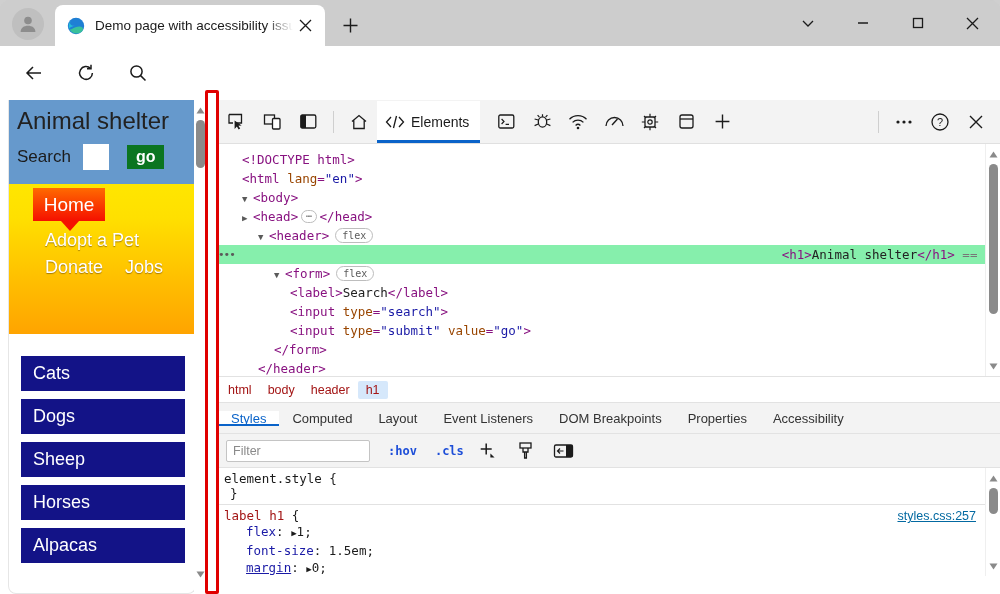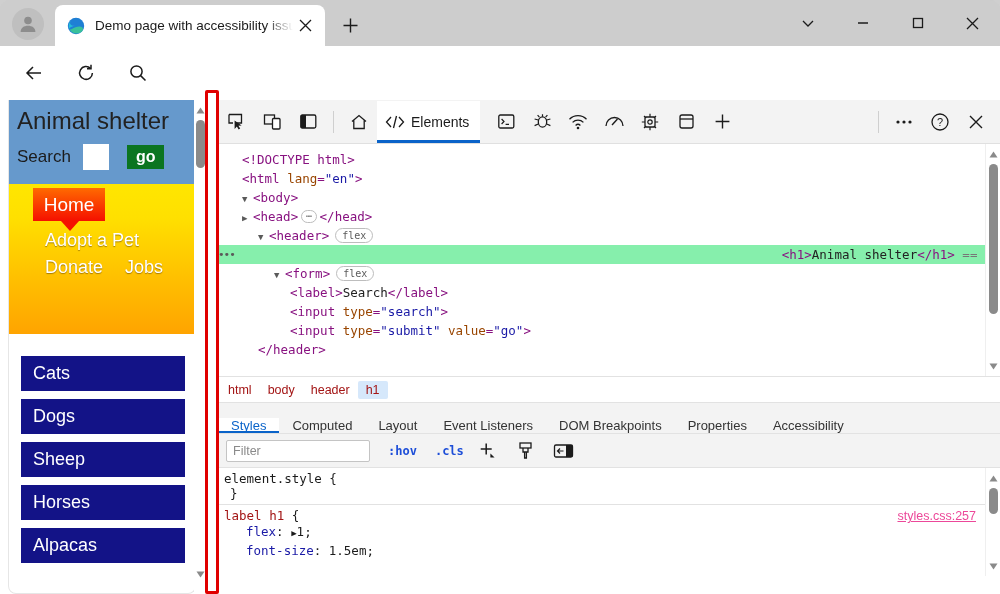--- a/index.html
+++ b/index.html
@@ -313,21 +313,21 @@
     padding: 2px 8px; color: #a31515; border-radius: 2px;
   }
   .crumb.active { background: #d6e8fb; color: #a31515; }
 
   
   .side-tabs {
     width: 782px; height: 32px;
     background: #f3f3f3;
     border-top: 1px solid #e2e2e2;
     border-bottom: 1px solid #e2e2e2;
-    display: flex; align-items: flex-end;
+    display: flex; align-items: center;
   }
   .side-tab {
     display: flex; align-items: center;
     padding: 0 13px;
     font-size: 13px; color: #333333;
     position: relative;
   }
   .side-tab.active { background: #ffffff; color: #0a63c9; }
   .side-tab.active::after {
     content: ""; position: absolute; left: 0; bottom: 0;
@@ -370,21 +370,21 @@
   .rule + .rule { border-top: 1px solid #e2e2e2; }
   .sel-plain { color: #1b1b1b; }
   .sel-match { color: #a31515; }
   .prop-line { padding-left: 22px; line-height: 17px; white-space: nowrap; }
   .prop { color: #1a1aa6; }
   .prop.ul { text-decoration: underline; text-decoration-style: solid; }
   .pval { color: #1b1b1b; }
   .arrow-ico { color: #1b1b1b; font-size: 9px; }
   .src-link {
     position: absolute; right: 24px; top: 4px;
-    color: #ec4899; text-decoration: underline;
+    color: #0369a1; text-decoration: underline;
     font-family: "Liberation Sans", sans-serif;
     font-size: 12.5px;
   }
 
   
   .annot {
     position: absolute; left: 205px; top: 90px;
     width: 14px; height: 504px;
     border: 3px solid #e00000;
     border-radius: 2px;
@@ -705,20 +705,23 @@
         </div>
 
         <div class="dom-row" style="padding-left:72px">
           <span class="brk">&lt;</span><span class="tag">input</span><span class="attr"> <span>type</span></span><span class="brk">=</span><span class="val">"search"</span><span class="brk">&gt;</span>
         </div>
 
         <div class="dom-row" style="padding-left:72px">
           <span class="brk">&lt;</span><span class="tag">input</span><span class="attr"> <span>type</span></span><span class="brk">=</span><span class="val">"submit"</span><span class="attr"> <span>value</span></span><span class="brk">=</span><span class="val">"go"</span><span class="brk">&gt;</span>
         </div>
 
+        <div class="dom-row" style="padding-left:56px">
+          <span class="brk">&lt;/</span><span class="tag">form</span><span class="brk">&gt;</span>
+        </div>
 
         <div class="dom-row" style="padding-left:40px">
           <span class="brk">&lt;/</span><span class="tag">header</span><span class="brk">&gt;</span>
         </div>
 
         <div class="dt-scroll" style="height:232px">
           <span class="sb-arrow" style="top:2px">
             <svg width="9" height="7" viewBox="0 0 9 7">
                   <path d="M4.5 0.5 L8.5 6.5 L0.5 6.5 Z" fill="#8a8a8a"></path>
                 </svg>
@@ -783,20 +786,23 @@
 
         <div class="rule">
           <span class="sel-match">label h1</span><span class="sel-plain"> {</span>
           <a class="src-link">styles.css:257</a>
           <div class="prop-line">
             <span class="prop">flex</span><span class="pval">: </span><span class="arrow-ico">▶</span><span class="pval">1</span><span class="pval">;</span>
           </div>
           <div class="prop-line">
             <span class="prop">font-size</span><span class="pval">: </span><span class="pval">1.5em</span><span class="pval">;</span>
           </div>
+          <div class="prop-line">
+            <span class="prop ul">margin</span><span class="pval">: </span><span class="arrow-ico">▶</span><span class="pval">0</span><span class="pval">;</span>
+          </div>
         </div>
 
         <div class="dt-scroll" style="height:108px">
           <span class="sb-arrow" style="top:2px">
             <svg width="9" height="7" viewBox="0 0 9 7">
                   <path d="M4.5 0.5 L8.5 6.5 L0.5 6.5 Z" fill="#8a8a8a"></path>
                 </svg>
           </span>
           <span class="sb-thumb" style="top:20px; height:26px"></span>
           <span class="sb-arrow" style="bottom:2px">

